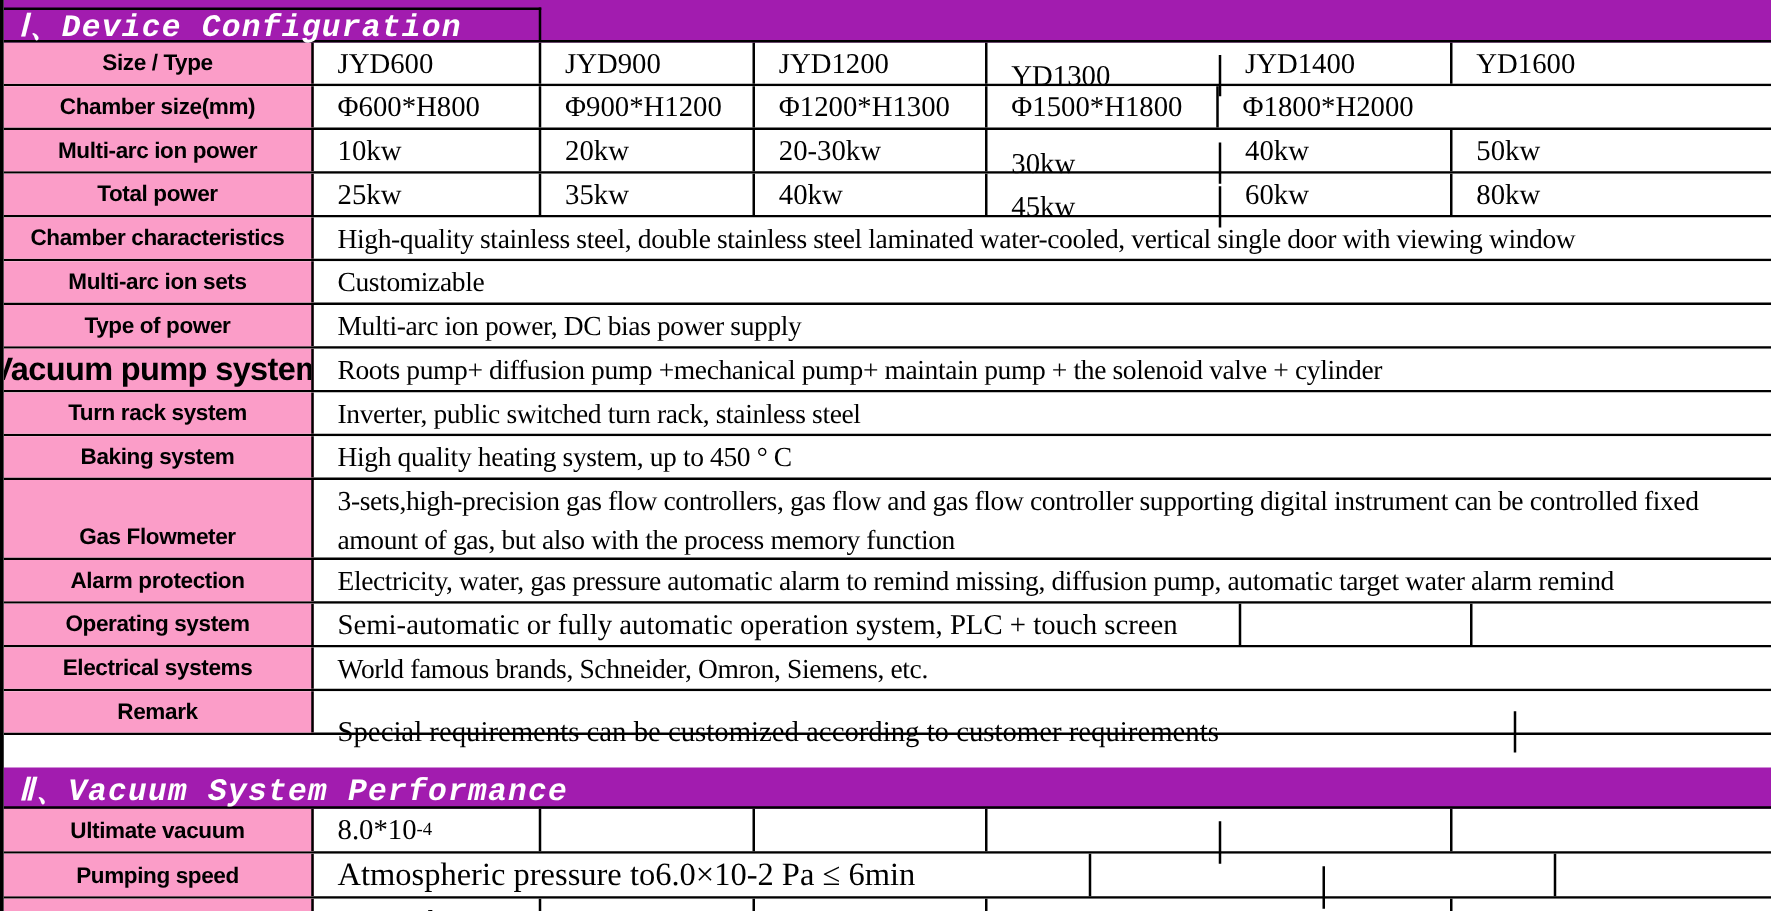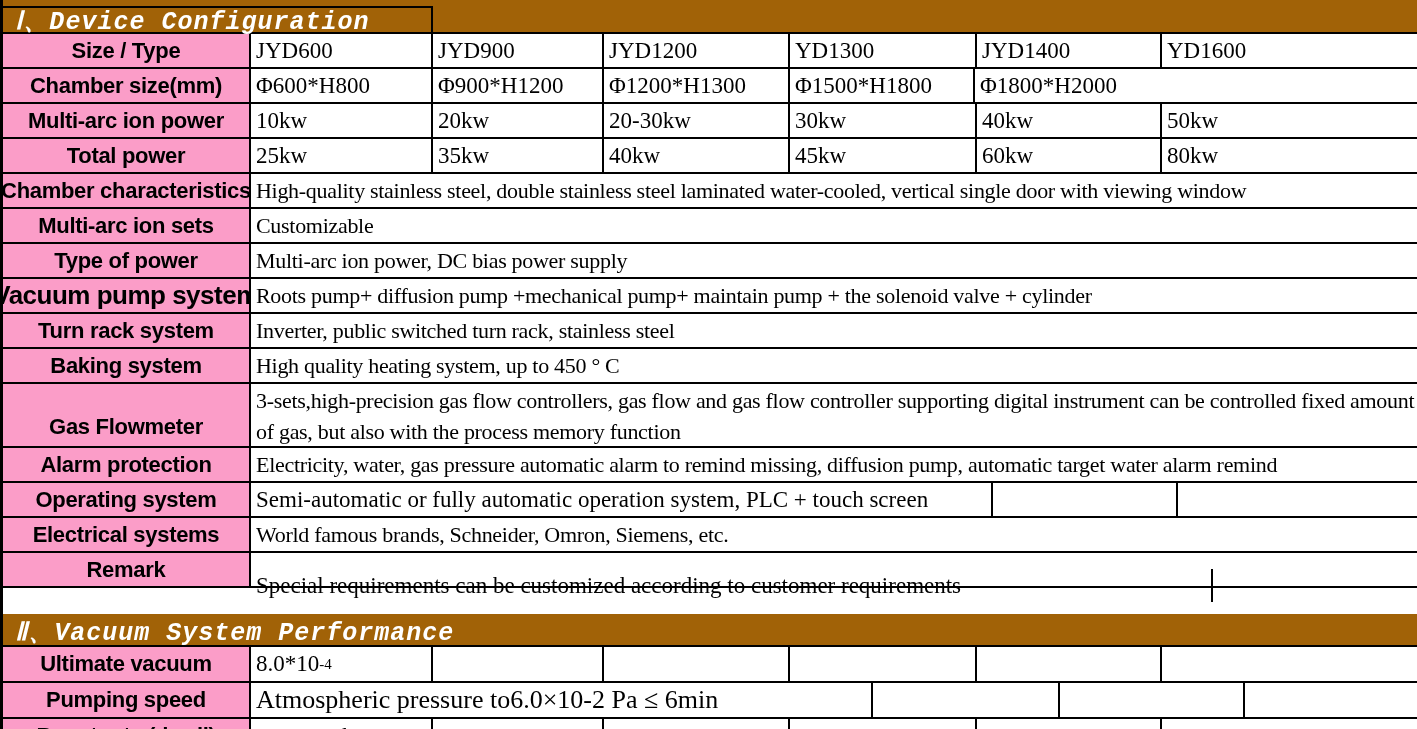--- a/index.html
+++ b/index.html
@@ -10,21 +10,21 @@
     background:#fff;
     border-left:3px solid #000;
     overflow:hidden;
     font-family:"Liberation Serif","DejaVu Serif",serif;
     color:#000;
   }
   
   .secbar {
     position:relative;
     width:100%;
-    background:#a16207;
+    background:#a21caf;
     border-bottom:2px solid #000;
   }
   .bar1 { height:34px; }
   .bar2 { height:33px;margin-top:26px; }
   .secbox {
     position:absolute; left:0; top:6px; bottom:0; width:430px;
     border-top:2px solid #000; border-right:2px solid #000;
     display:flex; align-items:center;
   }
   .bar2 .secbox2 {
@@ -55,32 +55,32 @@
     overflow:hidden;
     display:flex; align-items:center;
     flex:0 0 auto;
   }
   .label {
     width:248px;
     background:#fb9dc8;
     justify-content:center;
     font-family:"Liberation Sans","DejaVu Sans",sans-serif;
     font-weight:bold;
-    font-size:22px;
+    font-size:18px;
     letter-spacing:-0.3px;
     white-space:nowrap;
   }
   .label-lg { font-size:26px; letter-spacing:-0.5px; }
   .val {
     font-size:23px;
-    padding-left:5px;
+    padding-left:19px;
     white-space:nowrap;
   }
   .c1{width:182px;} .c2{width:171px;} .c3{width:186px;}
-  .c4{width:187px;} .c5{width:185px;} .c6{width:242px; border-right:none;}
+  .c4{width:187px;margin-top:10px;} .c5{width:185px;} .c6{width:242px; border-right:none;}
   .m-full    { width:1169px; border-right:none; font-size:22px; letter-spacing:-0.3px; }
   .m-oper    { width:742px; }
   .m-remark  { width:962px;margin-top:16px; }
   .m-pump    { width:622px; font-size:26px; }
   .wrap2 {
     white-space:normal;
     align-items:flex-start;
     line-height:31px;
     padding-top:1px;
   }

